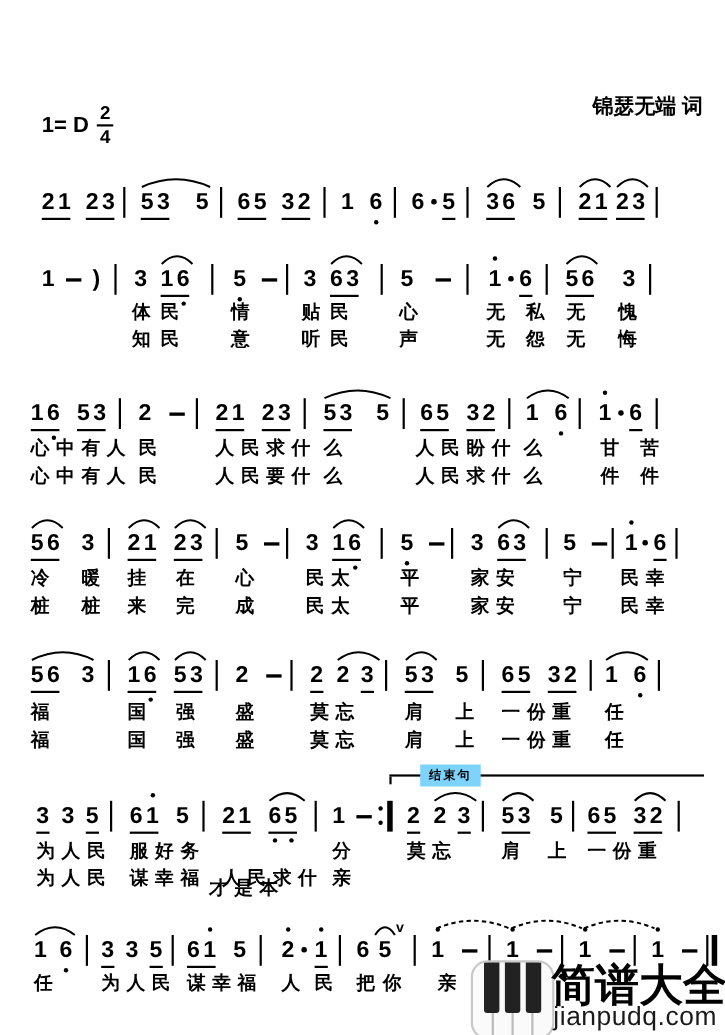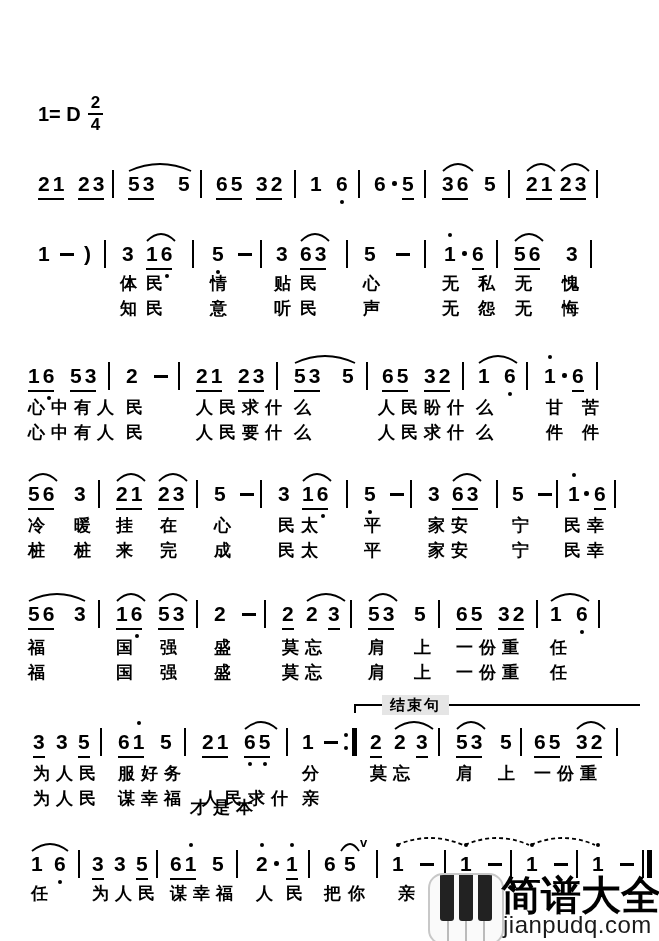--- a/index.html
+++ b/index.html
@@ -44,22 +44,22 @@
   .repeat .rdots::before{top:0;} .repeat .rdots::after{bottom:0;}
   .repeat .rbar{position:absolute;left:8px;top:0;width:5px;height:28px;background:#000;}
   .final{position:absolute;top:-2px;width:10px;height:28px;}
   .final::before{content:"";position:absolute;left:0;top:0;width:2px;height:28px;background:#000;}
   .final::after{content:"";position:absolute;left:5px;top:0;width:5px;height:28px;background:#000;}
   .arc{position:absolute;overflow:visible;}
   .lyr-item{position:absolute;white-space:nowrap;font-size:17px;font-weight:700;
         letter-spacing:6px;}
   .bracket{position:absolute;border-top:2px solid #000;height:8px;}
   .bracket::before{content:"";position:absolute;left:0;top:0;width:2px;height:7px;background:#000;}
-  .bracket .blabel{position:absolute;left:28px;top:-11px;background:#e5e5e5;
-        padding:0 8px;font-size:15px;font-weight:700;letter-spacing:2px;line-height:20px;}
+  .bracket .blabel{position:absolute;left:28px;top:-11px;background:#7dd3fc;
+        padding:0 8px;font-size:11px;font-weight:700;letter-spacing:2px;line-height:20px;}
 
   
   .wm-icon{position:absolute;left:428px;top:873px;width:72px;height:68px;
         background:#fafafa;border:2px solid #c8c8c8;border-radius:15px;overflow:hidden;}
   .wm-icon .wdiv{position:absolute;top:0;bottom:0;width:1.5px;background:#bbb;}
   .wm-icon .bk{position:absolute;top:-4px;width:14px;height:50px;background:#222;
         border-radius:0 0 3px 3px;}
   .wm-name{position:absolute;left:501px;top:868px;width:158px;font-size:40px;
         font-weight:700;letter-spacing:0px;white-space:nowrap;}
   .wm-url{position:absolute;left:503px;top:911px;font-size:24px;font-weight:400;
@@ -73,20 +73,21 @@
 
   <div class="keysig">
     <span>1= D</span>
     <span class="frac">
       <span class="fn">2</span>
       <span class="fd">4</span>
     </span>
   </div>
 
   <div class="credits">
+    <div class="lyricist">锦瑟无端 词</div>
   </div>
 
   <div id="score">
       <div class="sys" style="top: 172px;">
         <div class="note u" style="left: 38px;"><span class="ch">2</span><span class="ch">1</span></div>
         <div class="note u" style="left: 78px;"><span class="ch">2</span><span class="ch">3</span></div>
         <div class="bar" style="left: 112px;"></div>
         <div class="note u" style="left: 128px;"><span class="ch">5</span><span class="ch">3</span></div>
         <div class="note" style="left: 178px;"><span class="ch">5</span></div>
         <div class="bar" style="left: 200px;"></div>

